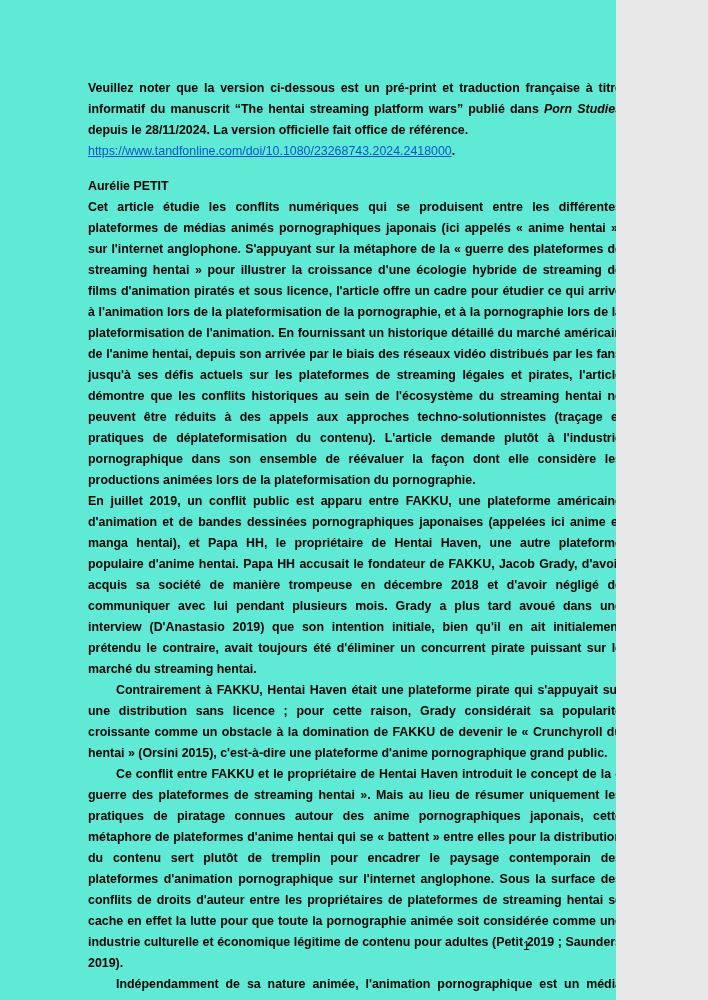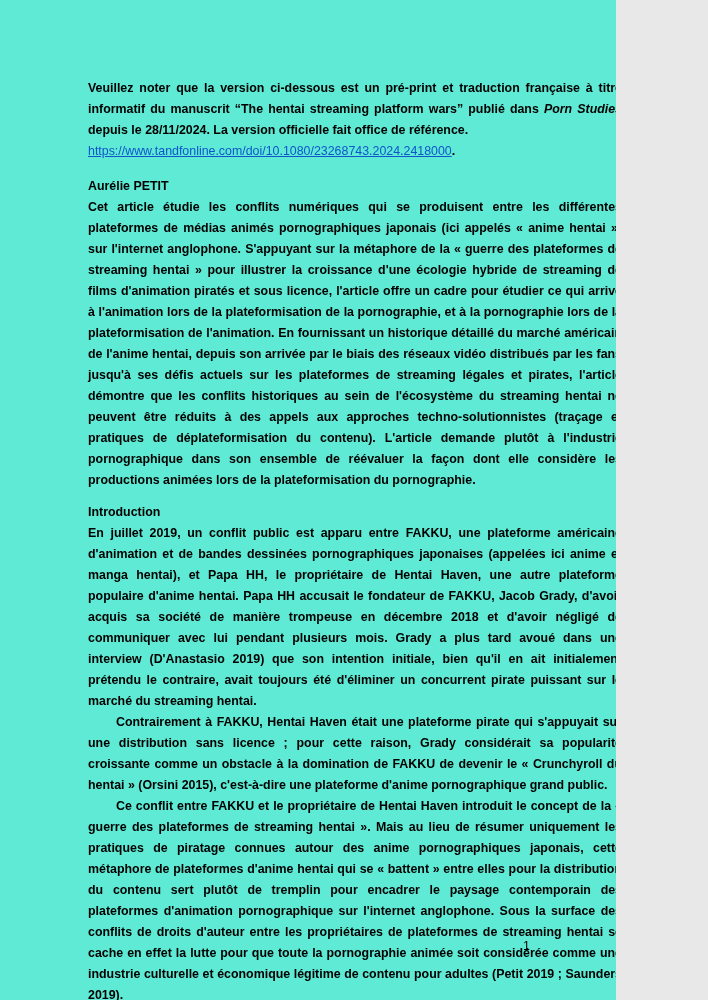--- a/index.html
+++ b/index.html
@@ -78,21 +78,20 @@
       <span>Veuillez noter que la version ci-dessous est un pré-print et traduction française à titre informatif du manuscrit “The hentai streaming platform wars” publié dans </span><span class="journal">Porn Studies</span><span> depuis le 28/11/2024. La version officielle fait office de référence.</span><br>
       <a href="#" class="doi-link">https://www.tandfonline.com/doi/10.1080/23268743.2024.2418000</a><span>.</span>
     </p>
 
     <div class="title-block">
       <p class="doc-author">Aurélie PETIT</p>
     </div>
 
     <p class="para">Cet article étudie les conflits numériques qui se produisent entre les différentes plateformes de médias animés pornographiques japonais (ici appelés « anime hentai ») sur l'internet anglophone. S'appuyant sur la métaphore de la « guerre des plateformes de streaming hentai » pour illustrer la croissance d'une écologie hybride de streaming de films d'animation piratés et sous licence, l'article offre un cadre pour étudier ce qui arrive à l'animation lors de la plateformisation de la pornographie, et à la pornographie lors de la plateformisation de l'animation. En fournissant un historique détaillé du marché américain de l'anime hentai, depuis son arrivée par le biais des réseaux vidéo distribués par les fans jusqu'à ses défis actuels sur les plateformes de streaming légales et pirates, l'article démontre que les conflits historiques au sein de l'écosystème du streaming hentai ne peuvent être réduits à des appels aux approches techno-solutionnistes (traçage et pratiques de déplateformisation du contenu). L'article demande plutôt à l'industrie pornographique dans son ensemble de réévaluer la façon dont elle considère les productions animées lors de la plateformisation du pornographie.</p>
 
-    <p class="section-heading">Introduction</p>
     <p class="para">En juillet 2019, un conflit public est apparu entre FAKKU, une plateforme américaine d'animation et de bandes dessinées pornographiques japonaises (appelées ici anime et manga hentai), et Papa HH, le propriétaire de Hentai Haven, une autre plateforme populaire d'anime hentai. Papa HH accusait le fondateur de FAKKU, Jacob Grady, d'avoir acquis sa société de manière trompeuse en décembre 2018 et d'avoir négligé de communiquer avec lui pendant plusieurs mois. Grady a plus tard avoué dans une interview (D'Anastasio 2019) que son intention initiale, bien qu'il en ait initialement prétendu le contraire, avait toujours été d'éliminer un concurrent pirate puissant sur le marché du streaming hentai.</p>
     <p class="para indent">Contrairement à FAKKU, Hentai Haven était une plateforme pirate qui s'appuyait sur une distribution sans licence ; pour cette raison, Grady considérait sa popularité croissante comme un obstacle à la domination de FAKKU de devenir le « Crunchyroll du hentai » (Orsini 2015), c'est-à-dire une plateforme d'anime pornographique grand public.</p>
     <p class="para indent">Ce conflit entre FAKKU et le propriétaire de Hentai Haven introduit le concept de la « guerre des plateformes de streaming hentai ». Mais au lieu de résumer uniquement les pratiques de piratage connues autour des anime pornographiques japonais, cette métaphore de plateformes d'anime hentai qui se « battent » entre elles pour la distribution du contenu sert plutôt de tremplin pour encadrer le paysage contemporain des plateformes d'animation pornographique sur l'internet anglophone. Sous la surface des conflits de droits d'auteur entre les propriétaires de plateformes de streaming hentai se cache en effet la lutte pour que toute la pornographie animée soit considérée comme une industrie culturelle et économique légitime de contenu pour adultes (Petit 2019 ; Saunders 2019).</p>
     <p class="para indent">Indépendamment de sa nature animée, l'animation pornographique est un média sexuel soumis à la gouvernance des plateformes, ce qui signifie que les producteurs et les</p>
 
   </div>
 
   <div class="page-number">1</div>
 </div>
 

